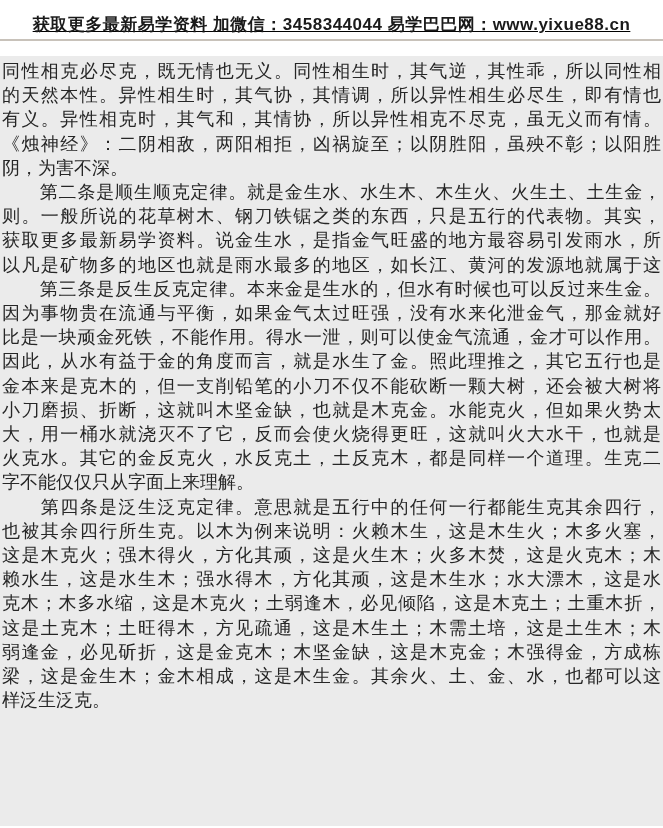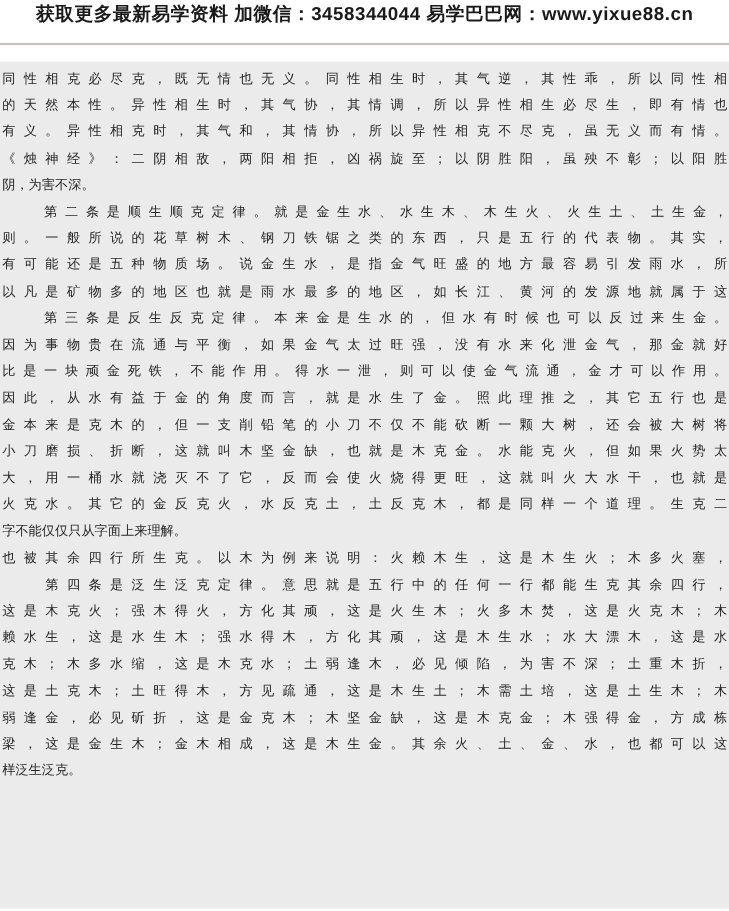--- a/index.html
+++ b/index.html
@@ -16,42 +16,43 @@
     font-family:"Liberation Serif","DejaVu Serif",serif;
   }
   .page{
     width:663px;
     height:828px;
     overflow:hidden;
     background:var(--page-bg);
   }
   .promo-header{
     height:41px;
-    padding-top:1px;
+    padding-top:13px;
     text-align:center;
     border-bottom:2px solid var(--rule);
     background:var(--page-bg);
+    text-decoration:underline;
   }
   .promo-text{
     font-family:"Liberation Sans","DejaVu Sans",sans-serif;
     font-weight:bold;
     font-size:17px;
     letter-spacing:0.5px;
     color:var(--header-text);
     white-space:nowrap;
   }
   .text-body{
     margin-top:15px;
     min-height:770px;
     background:var(--body-bg);
     padding:3px 2px 6px 2px;
     color:var(--body-text);
   }
   .line{
-    font-size:12px;
+    font-size:18px;
     line-height:24.2px;
     text-align:justify;
     text-align-last:justify;
     white-space:nowrap;
     color:var(--body-text);
   }
   .line.no-justify{
     text-align:center;
     text-align-last:left;
   }
@@ -64,34 +65,34 @@
     <div class="promo-text">获取更多最新易学资料 加微信：3458344044 易学巴巴网：www.yixue88.cn</div>
   </header>
   <main class="text-body">
       <div class="line">同性相克必尽克，既无情也无义。同性相生时，其气逆，其性乖，所以同性相</div>
       <div class="line">的天然本性。异性相生时，其气协，其情调，所以异性相生必尽生，即有情也</div>
       <div class="line">有义。异性相克时，其气和，其情协，所以异性相克不尽克，虽无义而有情。</div>
       <div class="line">《烛神经》：二阴相敌，两阳相拒，凶祸旋至；以阴胜阳，虽殃不彰；以阳胜</div>
       <div class="line no-justify">阴，为害不深。</div>
       <div class="line">　　第二条是顺生顺克定律。就是金生水、水生木、木生火、火生土、土生金，</div>
       <div class="line">则。一般所说的花草树木、钢刀铁锯之类的东西，只是五行的代表物。其实，</div>
-      <div class="line">有可能还是五种物质场。说金生水，是指金气旺盛的地方最容易引发雨水，所</div>
+      <div class="line">获取更多最新易学资料。说金生水，是指金气旺盛的地方最容易引发雨水，所</div>
       <div class="line">以凡是矿物多的地区也就是雨水最多的地区，如长江、黄河的发源地就属于这</div>
       <div class="line">　　第三条是反生反克定律。本来金是生水的，但水有时候也可以反过来生金。</div>
       <div class="line">因为事物贵在流通与平衡，如果金气太过旺强，没有水来化泄金气，那金就好</div>
       <div class="line">比是一块顽金死铁，不能作用。得水一泄，则可以使金气流通，金才可以作用。</div>
       <div class="line">因此，从水有益于金的角度而言，就是水生了金。照此理推之，其它五行也是</div>
       <div class="line">金本来是克木的，但一支削铅笔的小刀不仅不能砍断一颗大树，还会被大树将</div>
       <div class="line">小刀磨损、折断，这就叫木坚金缺，也就是木克金。水能克火，但如果火势太</div>
       <div class="line">大，用一桶水就浇灭不了它，反而会使火烧得更旺，这就叫火大水干，也就是</div>
       <div class="line">火克水。其它的金反克火，水反克土，土反克木，都是同样一个道理。生克二</div>
       <div class="line no-justify">字不能仅仅只从字面上来理解。</div>
+      <div class="line">　　第四条是泛生泛克定律。意思就是五行中的任何一行都能生克其余四行，</div>
       <div class="line">也被其余四行所生克。以木为例来说明：火赖木生，这是木生火；木多火塞，</div>
-      <div class="line">　　第四条是泛生泛克定律。意思就是五行中的任何一行都能生克其余四行，</div>
       <div class="line">这是木克火；强木得火，方化其顽，这是火生木；火多木焚，这是火克木；木</div>
       <div class="line">赖水生，这是水生木；强水得木，方化其顽，这是木生水；水大漂木，这是水</div>
-      <div class="line">克木；木多水缩，这是木克水；土弱逢木，必见倾陷，为害不深；土重木折，</div>
+      <div class="line">克木；木多水缩，这是木克火；土弱逢木，必见倾陷，这是木克土；土重木折，</div>
       <div class="line">这是土克木；土旺得木，方见疏通，这是木生土；木需土培，这是土生木；木</div>
       <div class="line">弱逢金，必见斫折，这是金克木；木坚金缺，这是木克金；木强得金，方成栋</div>
       <div class="line">梁，这是金生木；金木相成，这是木生金。其余火、土、金、水，也都可以这</div>
       <div class="line no-justify">样泛生泛克。</div>
     </main>
 </div>
 
 </body></html>

